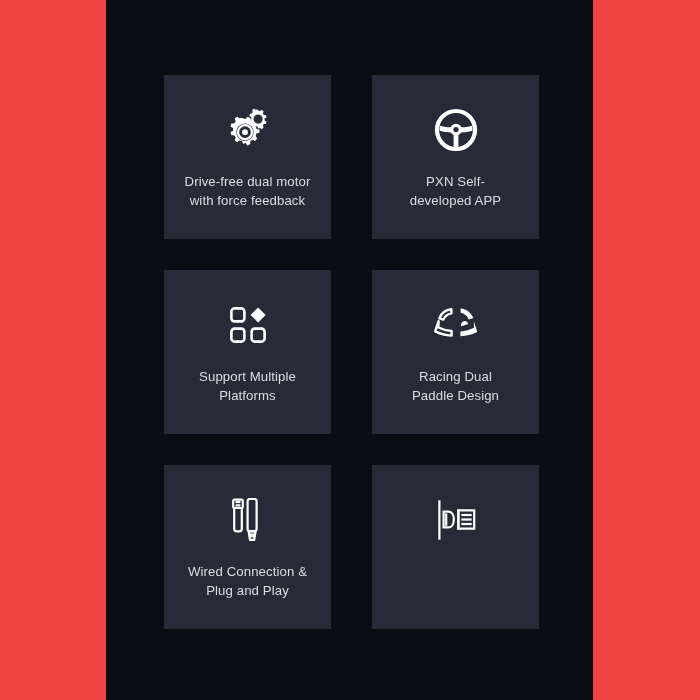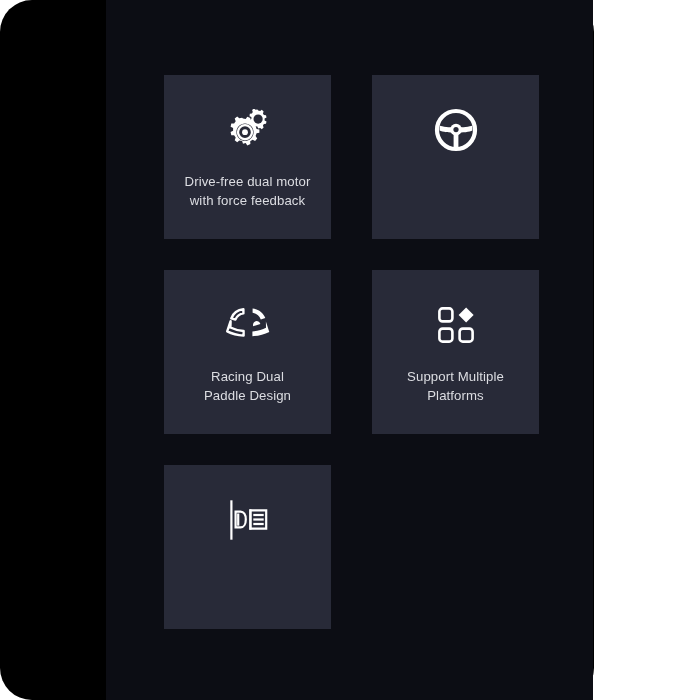--- a/index.html
+++ b/index.html
@@ -7,24 +7,23 @@
     padding: 0;
     width: 700px;
     height: 700px;
     background: #ffffff;
     font-family: "Liberation Sans", sans-serif;
     overflow: hidden;
   }
 
   #page {
     position: relative;
-    width: 594px;
+    width: 700px;
     height: 700px;
-    background: #000000;
-    border-radius: 32px;
+    background: #ef4444;
   }
 
   #feature-panel {
     position: absolute;
     left: 106px;
     top: 0px;
     width: 487px;
     height: 700px;
     background: #0c0d14;
   }
@@ -102,20 +101,35 @@
       <div class="feature-card">
         <div class="card-icon">
           <svg width="46" height="46" viewBox="0 0 46 46" fill="none">
             <circle cx="23" cy="23" r="19" fill="none" stroke="#ffffff" stroke-width="4.2"></circle>
             <path d="M6.6 18.6 C12 21.2 34 21.2 39.4 18.6 L39.4 23.4 C34 26.3 12 26.3 6.6 23.4 Z" fill="#ffffff"></path>
             <path d="M20.6 25.8 L25.4 25.8 L25.4 40.6 L20.6 40.6 Z" fill="#ffffff"></path>
             <circle cx="23" cy="22.6" r="5.9" fill="#ffffff"></circle>
             <circle cx="23" cy="22.6" r="2.6" fill="#282a38"></circle>
           </svg>
         </div>
+        <div class="card-label">PXN Self-
+developed APP</div>
+      </div>
+
+      <div class="feature-card">
+        <div class="card-icon">
+          <svg width="36" height="36" viewBox="0 0 36 36" fill="none">
+            <rect x="1.4" y="1.4" width="13" height="13" rx="3.2" fill="none" stroke="#ffffff" stroke-width="2.6"></rect>
+            <rect x="1.4" y="21.6" width="13" height="13" rx="3.2" fill="none" stroke="#ffffff" stroke-width="2.6"></rect>
+            <rect x="21.6" y="21.6" width="13" height="13" rx="3.2" fill="none" stroke="#ffffff" stroke-width="2.6"></rect>
+            <path d="M28.1 0.4 L35.6 7.9 L28.1 15.4 L20.6 7.9 Z" fill="#ffffff"></path>
+          </svg>
+        </div>
+        <div class="card-label">Support Multiple
+Platforms</div>
       </div>
 
       <div class="feature-card">
         <div class="card-icon">
           <svg width="46" height="36" viewBox="0 0 46 36" fill="none">
             <g stroke="#ffffff" stroke-width="2.4" fill="none" stroke-linejoin="round">
               <path d="M18.4 2.3 C12.8 2.8 8.2 6.4 6.3 11.4 L10.4 12.6 C11.9 9.2 14.8 6.9 18.4 6.4 Z"></path>
               <path d="M5.6 14.2 L2.2 24.4 C7.1 26.9 13.2 28.3 18.6 28.6 L18.6 24 C13.9 23.6 9.2 22.4 5.4 20.5 Z"></path>
             </g>
             <g fill="#ffffff">
@@ -124,31 +138,36 @@
               <path d="M40.9 14.6 L44.3 24.9 C39.2 27.5 33 28.9 27.4 29.2 L27.4 24.4 C32.3 24 37.1 22.8 41 20.8 Z"></path>
             </g>
           </svg>
         </div>
         <div class="card-label">Racing Dual
 Paddle Design</div>
       </div>
 
       <div class="feature-card">
         <div class="card-icon">
-          <svg width="36" height="36" viewBox="0 0 36 36" fill="none">
-            <rect x="1.4" y="1.4" width="13" height="13" rx="3.2" fill="none" stroke="#ffffff" stroke-width="2.6"></rect>
-            <rect x="1.4" y="21.6" width="13" height="13" rx="3.2" fill="none" stroke="#ffffff" stroke-width="2.6"></rect>
-            <rect x="21.6" y="21.6" width="13" height="13" rx="3.2" fill="none" stroke="#ffffff" stroke-width="2.6"></rect>
-            <path d="M28.1 0.4 L35.6 7.9 L28.1 15.4 L20.6 7.9 Z" fill="#ffffff"></path>
+          <svg width="40" height="44" viewBox="0 0 40 44" fill="none">
+            <g stroke="#ffffff" stroke-width="2.2" fill="none" stroke-linejoin="round">
+              <rect x="5.2" y="1.6" width="9.6" height="8.4" rx="1.2"></rect>
+              <line x1="7.6" y1="4" x2="12.4" y2="4"></line>
+              <line x1="7.6" y1="7.4" x2="12.4" y2="7.4"></line>
+              <path d="M6.2 10 L6.2 30.8 C6.2 32.2 7.3 33.3 8.7 33.3 L11.3 33.3 C12.7 33.3 13.8 32.2 13.8 30.8 L13.8 10"></path>
+              <path d="M19.6 3 L19.6 30.8 C19.6 32.1 20.6 33.1 21.9 33.1 L26.3 33.1 C27.6 33.1 28.6 32.1 28.6 30.8 L28.6 3 C28.6 1.9 27.7 1 26.6 1 L21.6 1 C20.5 1 19.6 1.9 19.6 3 Z"></path>
+              <path d="M20.6 33.3 L27.6 33.3 L26.2 41.8 L22 41.8 Z"></path>
+              <line x1="23.1" y1="35.4" x2="23.1" y2="39.3"></line>
+              <line x1="25.3" y1="35.4" x2="25.3" y2="39.3"></line>
+            </g>
           </svg>
         </div>
-        <div class="card-label">Support Multiple
-Platforms</div>
+        <div class="card-label">Wired Connection &amp;
+Plug and Play</div>
       </div>
-
 
       <div class="feature-card">
         <div class="card-icon">
           <svg width="44" height="40" viewBox="0 0 44 40" fill="none">
             <g stroke="#ffffff" stroke-width="2.2" fill="none" stroke-linecap="square">
               <line x1="5.4" y1="1.4" x2="5.4" y2="38.6"></line>
               <path d="M9.6 11.6 L14.6 11.6 C17.6 11.6 19.8 14.6 19.8 19.4 C19.8 24.2 17.6 27.4 14.6 27.4 L9.6 27.4 Z"></path>
               <line x1="12.2" y1="14.6" x2="12.2" y2="24.6"></line>
               <path d="M24.4 10.4 L40.2 10.4 L40.2 28.6 L24.4 28.6 Z"></path>
               <line x1="28.4" y1="15" x2="36.6" y2="15"></line>

